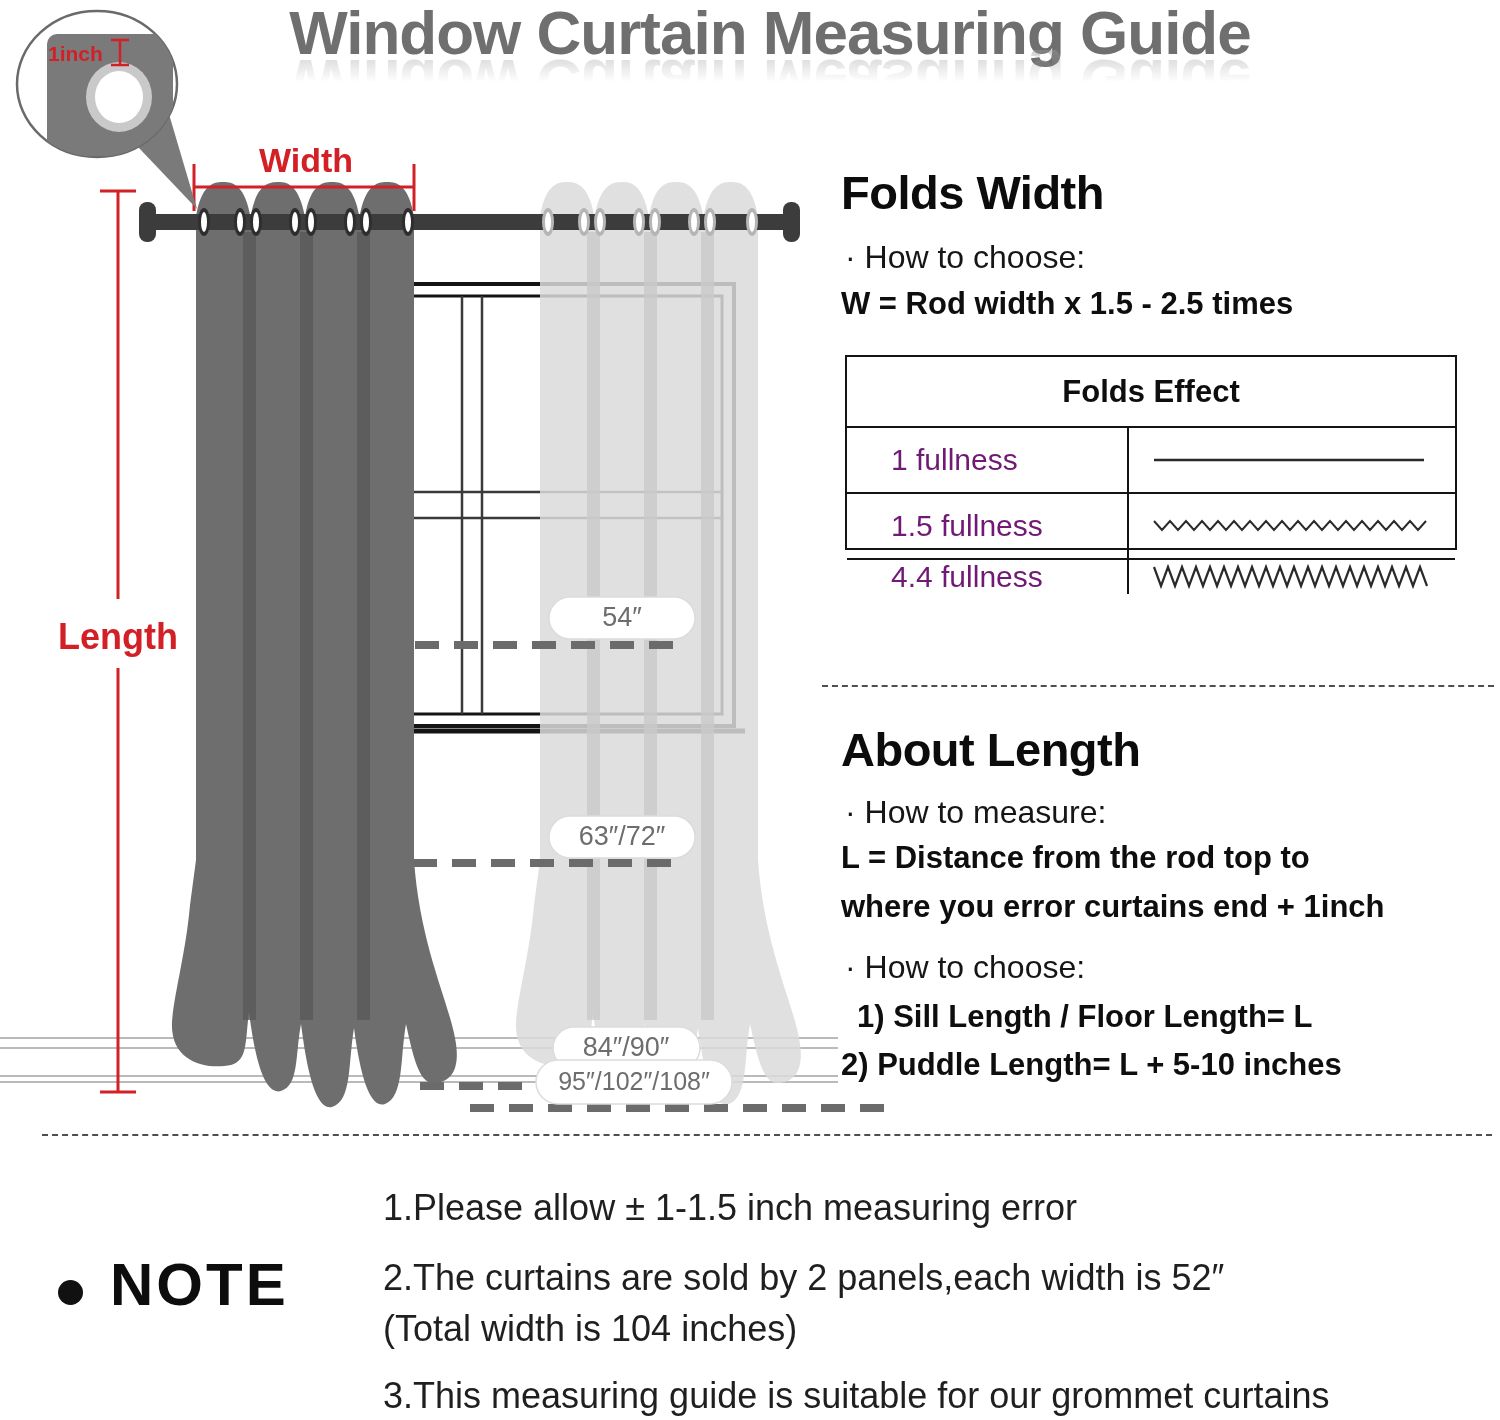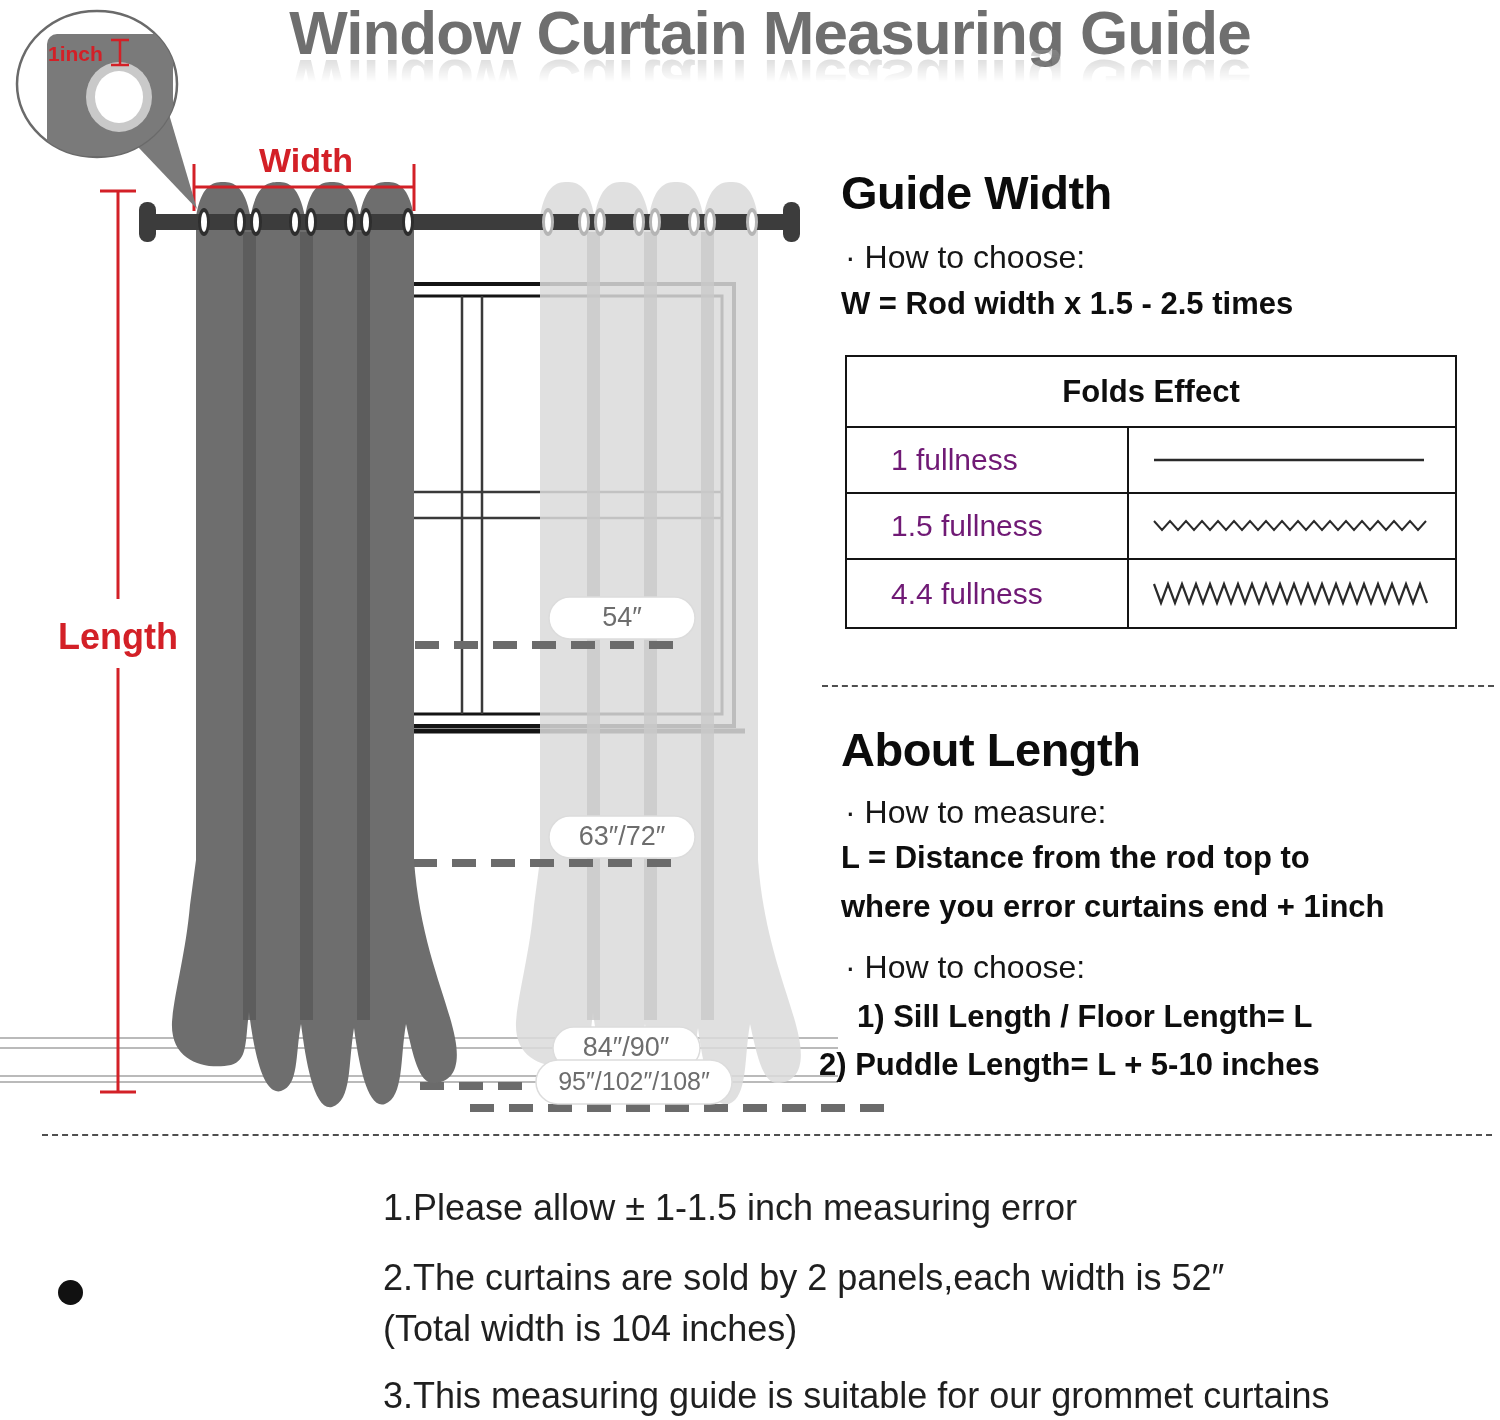--- a/index.html
+++ b/index.html
@@ -14,21 +14,21 @@
     mask-image:linear-gradient(to bottom,transparent 48%,rgba(0,0,0,.45) 100%);}
   
   .diagram{position:absolute;left:0;top:0;pointer-events:none;}
   .diagram text{font-family:"Liberation Sans",sans-serif;}
   
   .abs{position:absolute;white-space:nowrap;line-height:1.15;}
   .h-big{font-size:47px;font-weight:700;color:#0c0c0c;letter-spacing:-0.5px;}
   .t-reg{font-size:32px;font-weight:400;color:#161616;}
   .t-bold{font-size:31px;font-weight:700;color:#0e0e0e;}
   
-  .folds-table{position:absolute;left:845px;top:355px;width:612px;height:274px;
+  .folds-table{position:absolute;left:845px;top:355px;width:612px;height:195px;
     border:2px solid #141414;box-sizing:border-box;display:grid;
     grid-template-columns:282px 1fr;grid-template-rows:69px 66px 66px 1fr;}
   .ft-header{grid-column:1 / span 2;display:flex;align-items:center;justify-content:center;
     font-size:31px;font-weight:700;color:#0e0e0e;}
   .ft-label{border-top:2px solid #141414;border-right:2px solid #141414;display:flex;
     align-items:center;padding-left:44px;font-size:30px;color:#701a75;}
   .ft-glyph{border-top:2px solid #141414;display:flex;align-items:center;}
   .ft-glyph svg{display:block;}
   
   .dashed-sep{position:absolute;border-top:2px dashed #4f4f4f;height:0;}
@@ -213,21 +213,21 @@
       <ellipse cx="119" cy="97" rx="24" ry="26" fill="#ffffff"></ellipse>
       <text x="48" y="61" font-size="21" font-weight="700" fill="#d32027">1inch</text>
       <g stroke="#d32027" stroke-width="2.5">
         <line x1="120" y1="40" x2="120" y2="65"></line>
         <line x1="111" y1="40" x2="129" y2="40"></line>
         <line x1="111" y1="65" x2="129" y2="65"></line>
       </g>
     </g>
   </svg>
 
-  <div class="abs h-big" style="left:841px;top:166px;">Guide Width</div>
+  <div class="abs h-big" style="left:841px;top:166px;">Folds Width</div>
   <div class="abs t-reg" style="left:845px;top:239px;">· How to choose:</div>
   <div class="abs t-bold" style="left:841px;top:286px;">W = Rod width x 1.5 - 2.5 times</div>
 
   <div class="folds-table">
     <div class="ft-header">Folds Effect</div>
 
     <div class="ft-label">1 fullness</div>
     <div class="ft-glyph">
       <svg width="325" height="30" viewBox="0 0 325 30">
         <line x1="25" y1="15" x2="295" y2="15" stroke="#2a2a2a" stroke-width="2.5"></line>
@@ -250,24 +250,25 @@
   </div>
 
   <div class="dashed-sep" style="left:822px;top:685px;width:672px;"></div>
 
   <div class="abs h-big" style="left:841px;top:723px;">About Length</div>
   <div class="abs t-reg" style="left:845px;top:794px;">· How to measure:</div>
   <div class="abs t-bold" style="left:841px;top:840px;">L = Distance from the rod top to</div>
   <div class="abs t-bold" style="left:841px;top:889px;">where you error curtains end + 1inch</div>
   <div class="abs t-reg" style="left:845px;top:949px;">· How to choose:</div>
   <div class="abs t-bold" style="left:841px;top:999px;margin-left:16px;">1)  Sill Length / Floor Length= L</div>
-  <div class="abs t-bold" style="left:819px;top:1047px;">2)  Puddle Length= L + 5-10 inches</div>
+  <div class="abs t-bold" style="left:841px;top:1047px;">2)  Puddle Length= L + 5-10 inches</div>
 
   <div class="dashed-sep" style="left:42px;top:1134px;width:1450px;"></div>
 
   <div class="note-dot"></div>
+  <div class="note-word">NOTE</div>
 
   <div class="note-line" style="top:1187px;">1.Please allow ± 1-1.5 inch measuring error</div>
   <div class="note-line" style="top:1257px;">2.The curtains are sold by 2 panels,each width is 52″</div>
   <div class="note-line" style="top:1308px;">(Total width is 104 inches)</div>
   <div class="note-line" style="top:1375px;">3.This measuring guide is suitable for our grommet curtains</div>
 
 </div>
 
 </body></html>

